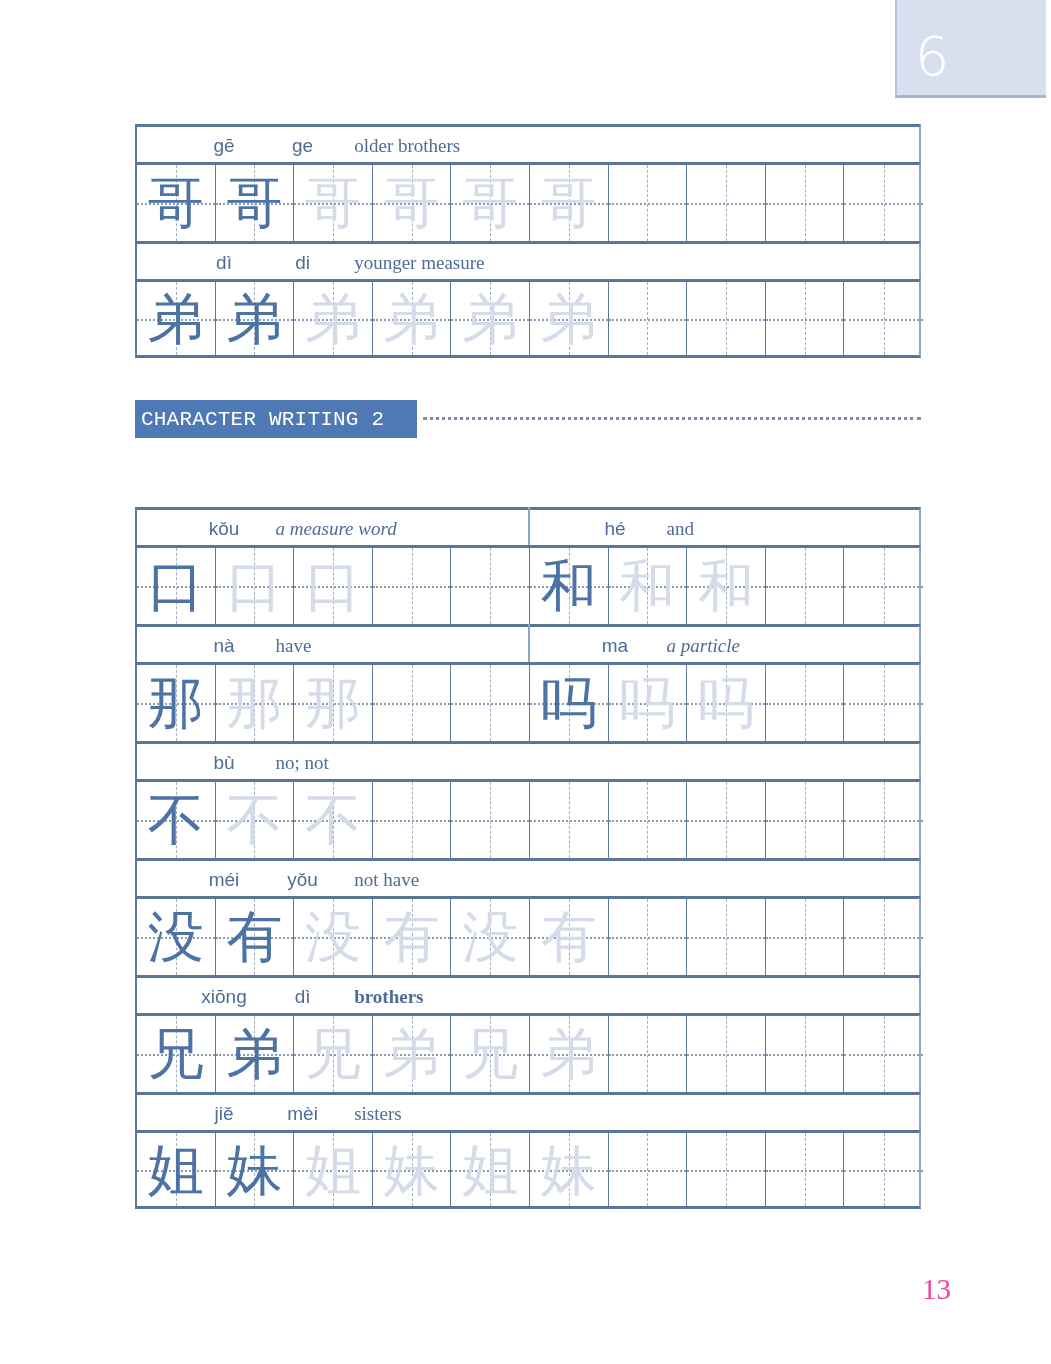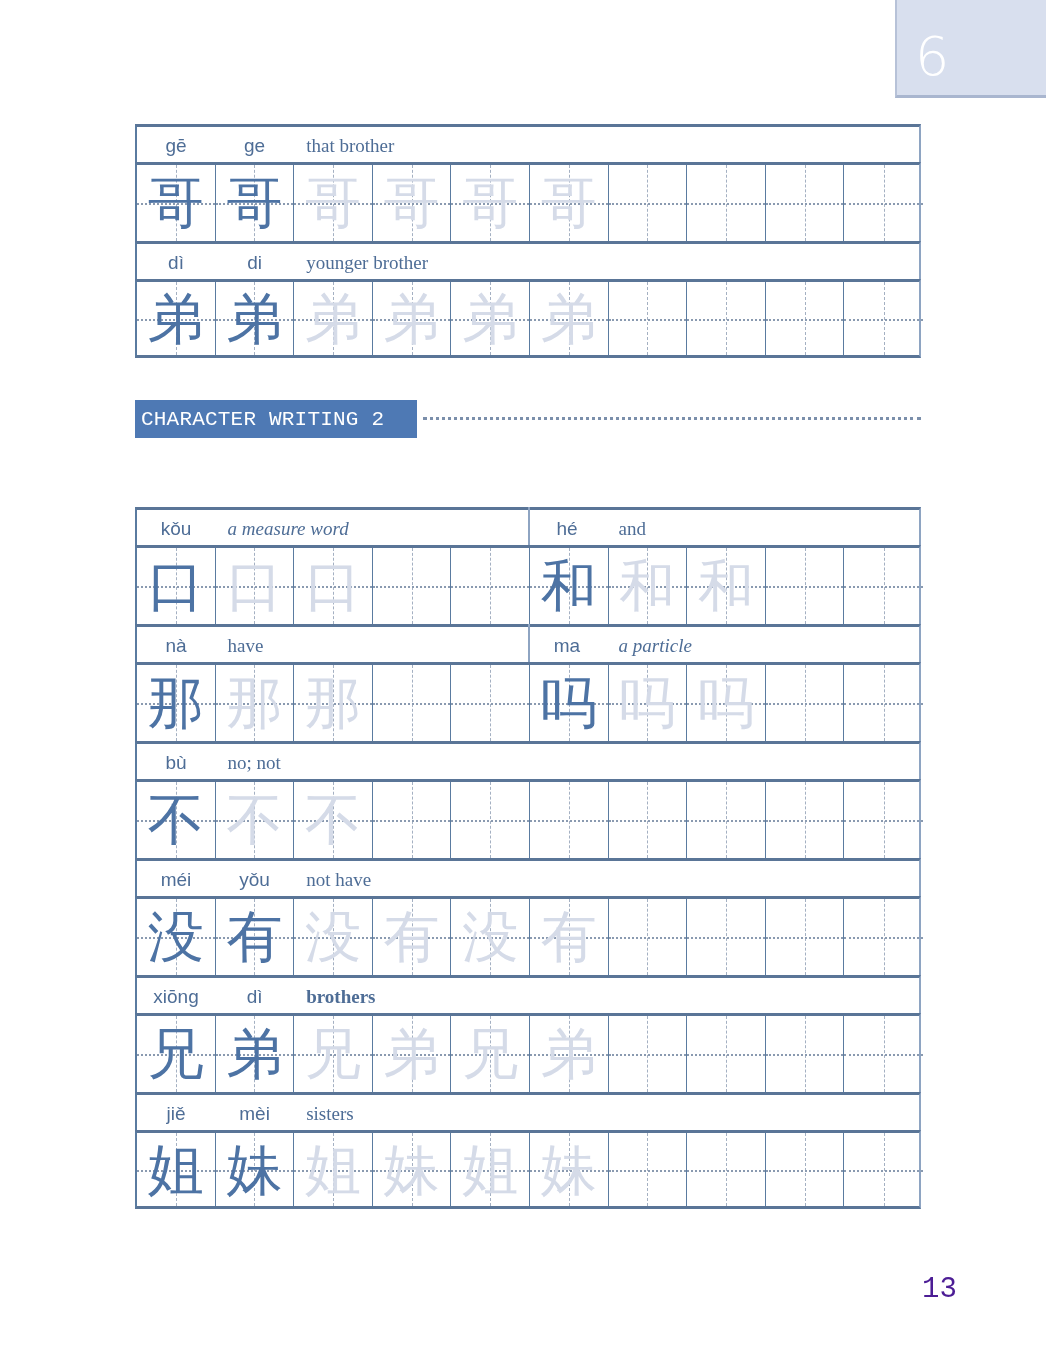--- a/index.html
+++ b/index.html
@@ -38,51 +38,51 @@
   .cell .hguide {
     position: absolute; top: 50%; left: 0; right: 0; border-top: 2px dotted #8a9ab0;
   }
   .cell .ch {
     position: absolute; left: 0; right: 0; top: 0; bottom: 0; display: flex; align-items: center;
     justify-content: center; font-family: "DejaVu Serif", serif; font-size: 56px; line-height: 1;
   }
   .ch.model { color: #4d73a4; }
   .ch.trace { color: #d5dbe8; }
   .label {
-    position: absolute; top: 7px; font-size: 19px; line-height: 24px;
+    position: absolute; top: 7px; font-size: 19px; line-height: 24px; padding-left: 48px;
   }
   .pinyin { font-family: "Liberation Sans", sans-serif; font-size: 19px; color: #4e6d96; text-align: center; width: 78px; }
   .gloss { font-family: "Liberation Serif", serif; color: #4e6d96; }
   .gloss.italic { font-style: italic; text-align: right; }
   .half-divider { position:absolute; top:-3px; bottom:0; left: 391px; border-left: 2px solid #8ea4c2; }
   .section-heading {
     position: absolute; left: 135px; top: 400px; width: 282px; height: 38px;
     background: #4e79b4; color: #ffffff; font-family: Liberation Mono, monospace;
     font-size: 21px; line-height: 40px; padding-left: 6px; box-sizing: border-box; letter-spacing: 0.2px;
   }
   .heading-rule {
     position: absolute; left: 423px; top: 417px; width: 498px; border-top: 3px dotted #7b8fab;
   }
   .page-number {
-    position: absolute; left: 922px; top: 1273px; font-family: Liberation Mono, monospace;
-    font-size: 29px; color: #4c1d95;
+    position: absolute; left: 922px; top: 1273px; font-family: Liberation Serif, serif;
+    font-size: 29px; color: #ec4899;
   }
 </style>
 </head>
 <body>
 
 <div class="chapter-tab">
   <span>6</span>
 </div>
 
 <div class="grid" id="grid1" style="top:124px;">
     <div class="label-row">
       <span class="label pinyin" style="left: 0px;">gē</span>
       <span class="label pinyin" style="left: 78.6px;">ge</span>
-      <span class="label gloss" style="left: 169.2px;">that brother</span>
+      <span class="label gloss" style="left: 169.2px;">older brothers</span>
     </div>
     <div class="char-row" style="border-bottom: none;">
       <div class="cell">
         <div class="vguide"></div>
         <div class="hguide"></div>
         <div class="ch model">哥</div>
       </div>
       <div class="cell">
         <div class="vguide"></div>
         <div class="hguide"></div>
@@ -121,21 +121,21 @@
         <div class="hguide"></div>
       </div>
       <div class="cell">
         <div class="vguide"></div>
         <div class="hguide"></div>
       </div>
     </div>
     <div class="label-row">
       <span class="label pinyin" style="left: 0px;">dì</span>
       <span class="label pinyin" style="left: 78.6px;">di</span>
-      <span class="label gloss" style="left: 169.2px;">younger brother</span>
+      <span class="label gloss" style="left: 169.2px;">younger measure</span>
     </div>
     <div class="char-row">
       <div class="cell">
         <div class="vguide"></div>
         <div class="hguide"></div>
         <div class="ch model">弟</div>
       </div>
       <div class="cell">
         <div class="vguide"></div>
         <div class="hguide"></div>

